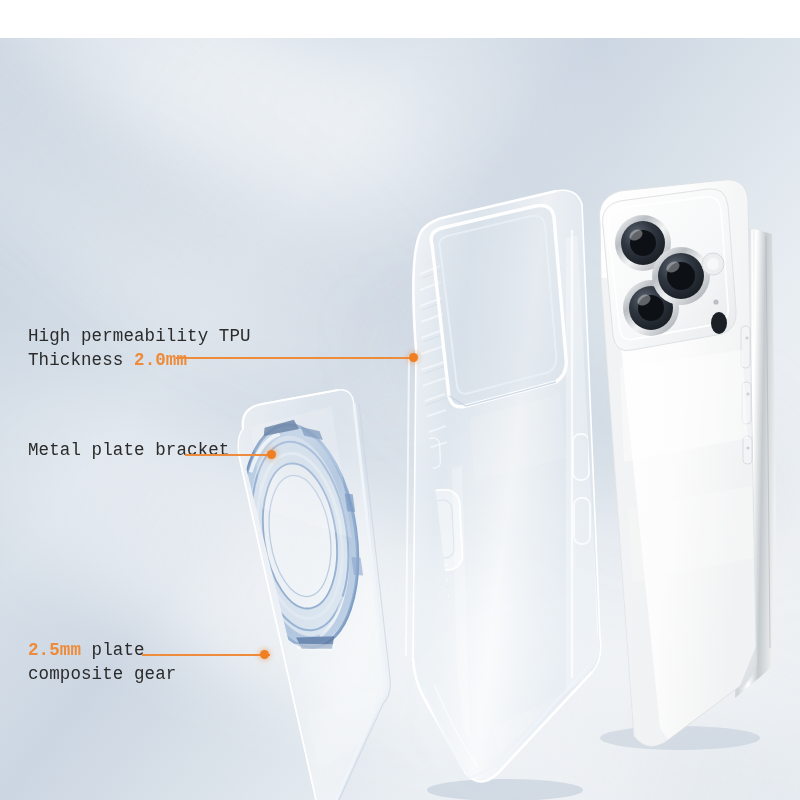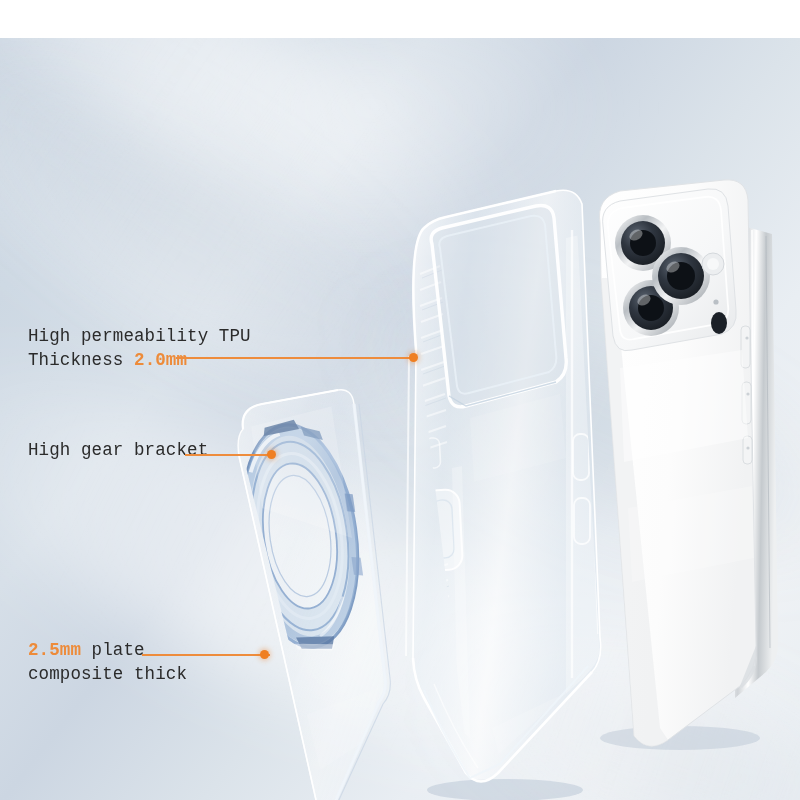--- a/index.html
+++ b/index.html
@@ -409,30 +409,30 @@
     </div>
     <div class="anno-text" style="left:28px; top:310px;">
       <span>Thickness </span><span class="accent">2.0mm</span>
     </div>
     <div class="anno-line" style="left:176px; top:319px; width:240px;"></div>
     <div class="anno-dot" style="left:409px; top:315px;"></div>
   </div>
 
   <div class="annotation">
     <div class="anno-text" style="left:28px; top:400px;">
-      <span>High gear bracket</span>
+      <span>Metal plate bracket</span>
     </div>
     <div class="anno-line" style="left:185px; top:416px; width:90px;"></div>
     <div class="anno-dot" style="left:267px; top:412px;"></div>
   </div>
 
   <div class="annotation">
     <div class="anno-text" style="left:28px; top:600px;">
       <span class="accent">2.5mm</span><span> plate</span>
     </div>
     <div class="anno-text" style="left:28px; top:624px;">
-      <span>composite thick</span>
+      <span>composite gear</span>
     </div>
     <div class="anno-line" style="left:142px; top:616px; width:128px;"></div>
     <div class="anno-dot" style="left:260px; top:612px;"></div>
   </div>
 
 </div>
 
 </body></html>

